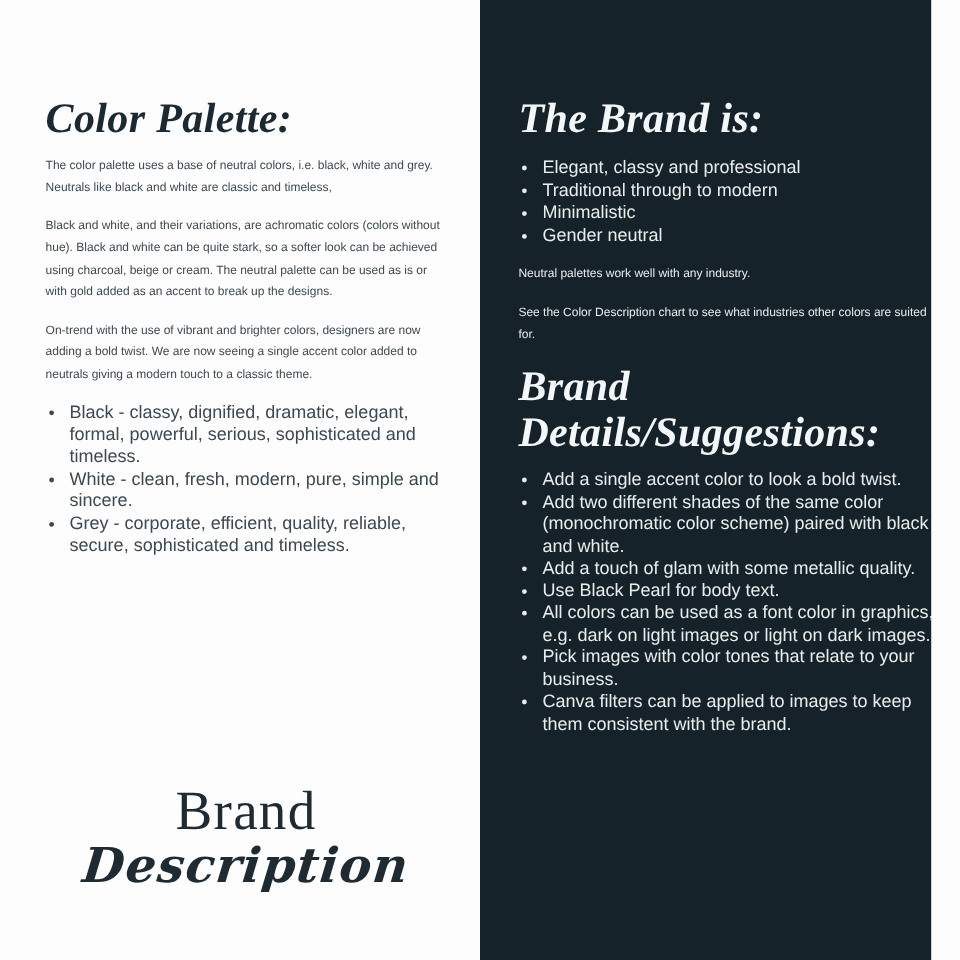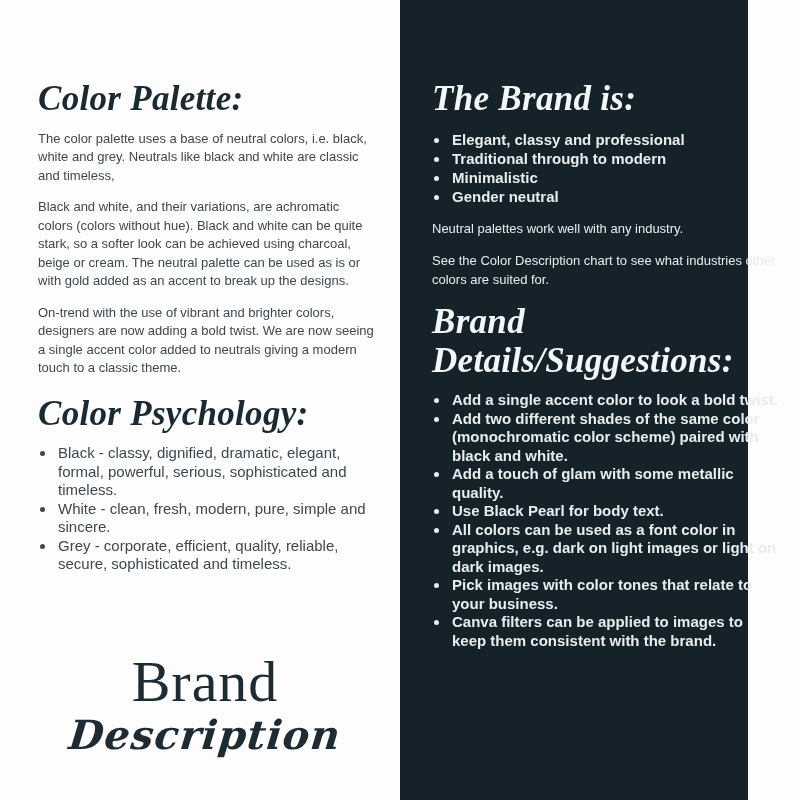--- a/index.html
+++ b/index.html
@@ -8,21 +8,21 @@
     width: 800px;
     height: 800px;
     background: #fdfdfd;
     overflow: hidden;
     font-family: "Liberation Sans", sans-serif;
   }
   
   .right-panel {
     position: absolute;
     left: 400px; top: 0;
-    width: 348px; height: 800px;
+    width: 376px; height: 800px;
     background: #152229;
   }
   
   .left-col {
     position: absolute;
     left: 38px; top: 80px;
     width: 336px;
   }
   .right-col {
     position: absolute;
@@ -38,48 +38,48 @@
     line-height: 1.1;
     letter-spacing: 0.3px;
     margin: 0 0 11px 0;
     color: #1b2a32;
   }
   .right-col .section-heading { color: #f4f7f7; }
   .heading-psychology { margin-top: 17px; }
   .heading-details { }
   
   .body-text {
-    font-size: 13px;
+    font-size: 10px;
     line-height: 18.5px;
     color: #3e4850;
     margin: 0 0 13px 0;
   }
   .right-col .body-text { color: #e8eced; margin: 0 0 14px 0; }
   
   .bullet-list {
     margin: 0;
     padding-left: 18px;
     font-size: 15px;
     line-height: 18.5px;
     color: #3e4850;
     list-style-type: disc;
   }
-  .right-col .bullet-list { color: #e8eced; font-weight: bold; }
+  .right-col .bullet-list { color: #e8eced; }
   .bullet-list li { margin: 0; padding-left: 2px; }
   .brand-is-list { margin-bottom: 14px; line-height: 19px; }
   
   .footer-block {
     position: absolute;
     left: 0; top: 652px;
     width: 410px;
     text-align: center;
   }
   .footer-title {
     font-family: "Liberation Serif", serif;
-    font-size: 58px;
+    font-size: 46px;
     line-height: 1.05;
     font-weight: normal;
     color: #1e2b33;
     letter-spacing: 1px;
   }
   .footer-subtitle {
     font-family: "DejaVu Serif", serif;
     font-style: italic;
     font-weight: bold;
     font-size: 40px;
@@ -129,21 +129,20 @@
   <div class="left-col">
 
     <h2 class="section-heading">Color Palette:</h2>
 
     <p class="body-text">The color palette uses a base of neutral colors, i.e. black, white and grey. Neutrals like black and white are classic and timeless,</p>
 
     <p class="body-text">Black and white, and their variations, are achromatic colors (colors without hue). Black and white can be quite stark, so a softer look can be achieved  using charcoal, beige or cream. The neutral palette can be used as is or with gold added as an accent to break up the designs.</p>
 
     <p class="body-text">On-trend with the use of vibrant and brighter colors, designers are now adding a bold twist. We are now seeing a single accent color added to neutrals giving a modern touch to a classic theme.</p>
 
-    <h2 class="section-heading heading-psychology">Color Psychology:</h2>
 
     <ul class="bullet-list">
       <li>Black -  classy, dignified, dramatic, elegant, formal, powerful, serious, sophisticated and timeless.</li>
       <li>White - clean, fresh, modern, pure, simple and sincere.</li>
       <li>Grey - corporate, efficient, quality, reliable, secure, sophisticated and timeless.</li>
     </ul>
 
   </div>
 
   <div class="footer-block">

